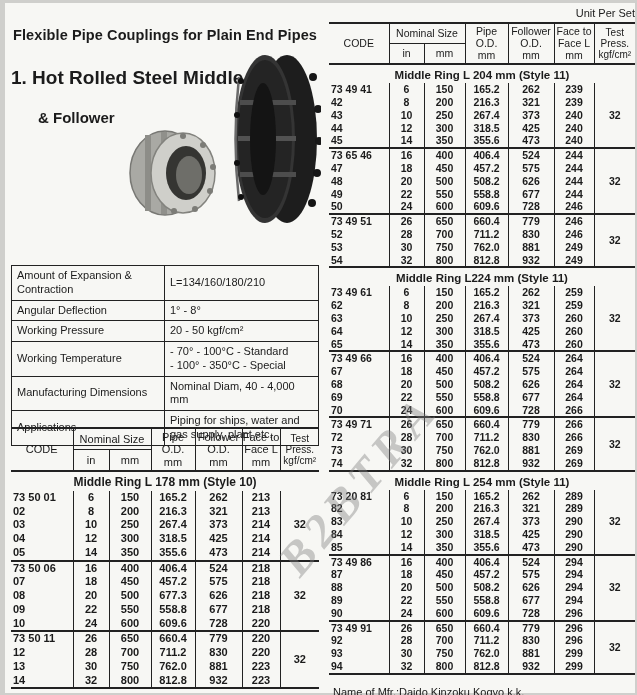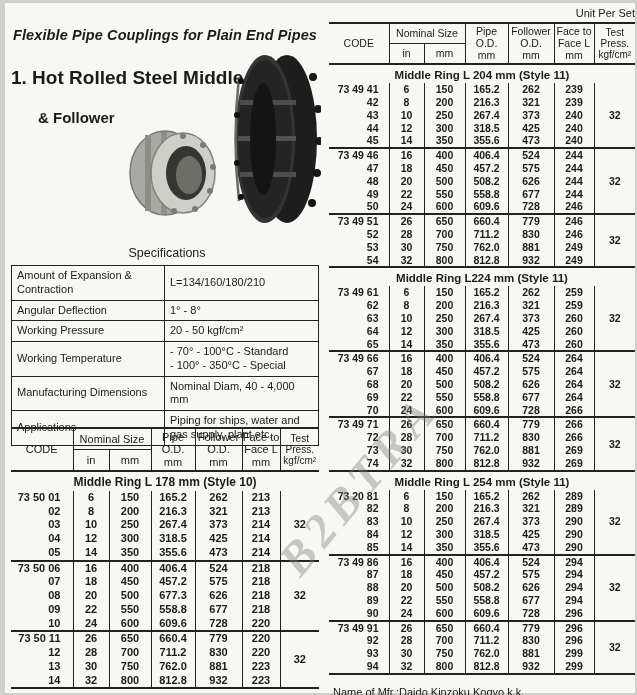--- a/index.html
+++ b/index.html
@@ -11,21 +11,21 @@
     -webkit-font-smoothing:antialiased;
   }
   .page {
     position:absolute; left:5px; top:3px; width:630px; height:690px;
     background:#f7f7f4;
   }
   
   .left-col { position:absolute; left:6px; top:0; width:312px; height:100%; }
   .doc-title {
     position:absolute; top:24px; left:2px;
-    font-size:14.5px; font-weight:700; font-style:italic; letter-spacing:0.1px;
+    font-size:14.5px; font-weight:700; letter-spacing:0.1px;
     white-space:nowrap;
   }
   .heading-1 { position:absolute; top:64px; left:0; font-size:19px; font-weight:700; white-space:nowrap; }
   .heading-2 { position:absolute; top:106px; left:27px; font-size:15px; font-weight:700; }
   .img-large { position:absolute; top:48px; left:214px; }
   .img-small { position:absolute; top:124px; left:116px; }
   .spec-caption { position:absolute; top:243px; left:0; width:100%; text-align:center; font-size:12.5px; }
   .spec-table { position:absolute; top:262px; left:0; width:308px; border-collapse:collapse; background:transparent; }
   .spec-table td {
     border:1px solid #222; font-size:11px; line-height:1.25;
@@ -40,21 +40,21 @@
     white-space:pre-line; vertical-align:middle; text-align:center; padding:2px 0;
   }
   .ptable th.test-h { font-size:10px;margin-left:33px; }
   .ptable tr.h1 th { border-top:2px solid #222; }
   .ptable thead th { border-bottom:2px solid #222; }
   .ptable th.nominal { border-bottom:1px solid #222; }
   .ptable .bl { border-left:1px solid #222; }
   .ptable td {
     text-align:center; font-weight:700; vertical-align:middle; padding:0 2px;
   }
-  .ptable td.code { text-align:right; }
+  .ptable td.code { text-align:left; }
   .ptable td.section-title { font-weight:700; border:none; padding-top:3px; padding-bottom:1px; }
   .ptable tr.group-end td, .ptable td.gend { border-bottom:2px solid #222; }
   
   .parts-left { position:absolute; top:424px; left:0; width:308px; }
   .parts-left td { font-size:11px; line-height:1.25; }
   .parts-left td.section-title { font-size:12px; }
   .parts-left td.code { padding-right:12px; }
   .parts-left th { font-size:11px; }
   
   .right-col { position:absolute; left:324px; top:2px; width:308px; }
@@ -116,21 +116,20 @@
       <ellipse cx="59" cy="46" rx="20" ry="27" fill="#353532"></ellipse>
       <ellipse cx="62" cy="48" rx="13" ry="19" fill="#6e6e69"></ellipse>
       <circle cx="56" cy="9" r="3" fill="#7c7c77"></circle>
       <circle cx="76" cy="18" r="3" fill="#7c7c77"></circle>
       <circle cx="86" cy="40" r="3" fill="#7c7c77"></circle>
       <circle cx="83" cy="64" r="3" fill="#7c7c77"></circle>
       <circle cx="68" cy="82" r="3" fill="#7c7c77"></circle>
       <circle cx="47" cy="84" r="3" fill="#7c7c77"></circle>
     </svg>
 
-    <div class="spec-caption">Specifications</div>
 
     <table class="spec-table">
       <tbody>
         <tr>
           <td class="lbl">Amount of Expansion &amp; Contraction</td>
           <td class="val">L=134/160/180/210</td>
         </tr>
         <tr>
           <td class="lbl">Angular Deflection</td>
           <td class="val">1° - 8°</td>
@@ -384,21 +383,21 @@
           </tr>
           <tr class="group-end">
             <td class="code">45</td>
             <td class="bl">14</td>
             <td class="bl">350</td>
             <td class="bl">355.6</td>
             <td class="bl">473</td>
             <td class="bl">240</td>
           </tr>
           <tr>
-            <td class="code">73 49 46</td>
+            <td class="code">73 65 46</td>
             <td class="bl">16</td>
             <td class="bl">400</td>
             <td class="bl">406.4</td>
             <td class="bl">524</td>
             <td class="bl">244</td>
             <td rowspan="5" class="bl gend">32</td>
           </tr>
           <tr>
             <td class="code">47</td>
             <td class="bl">18</td>

